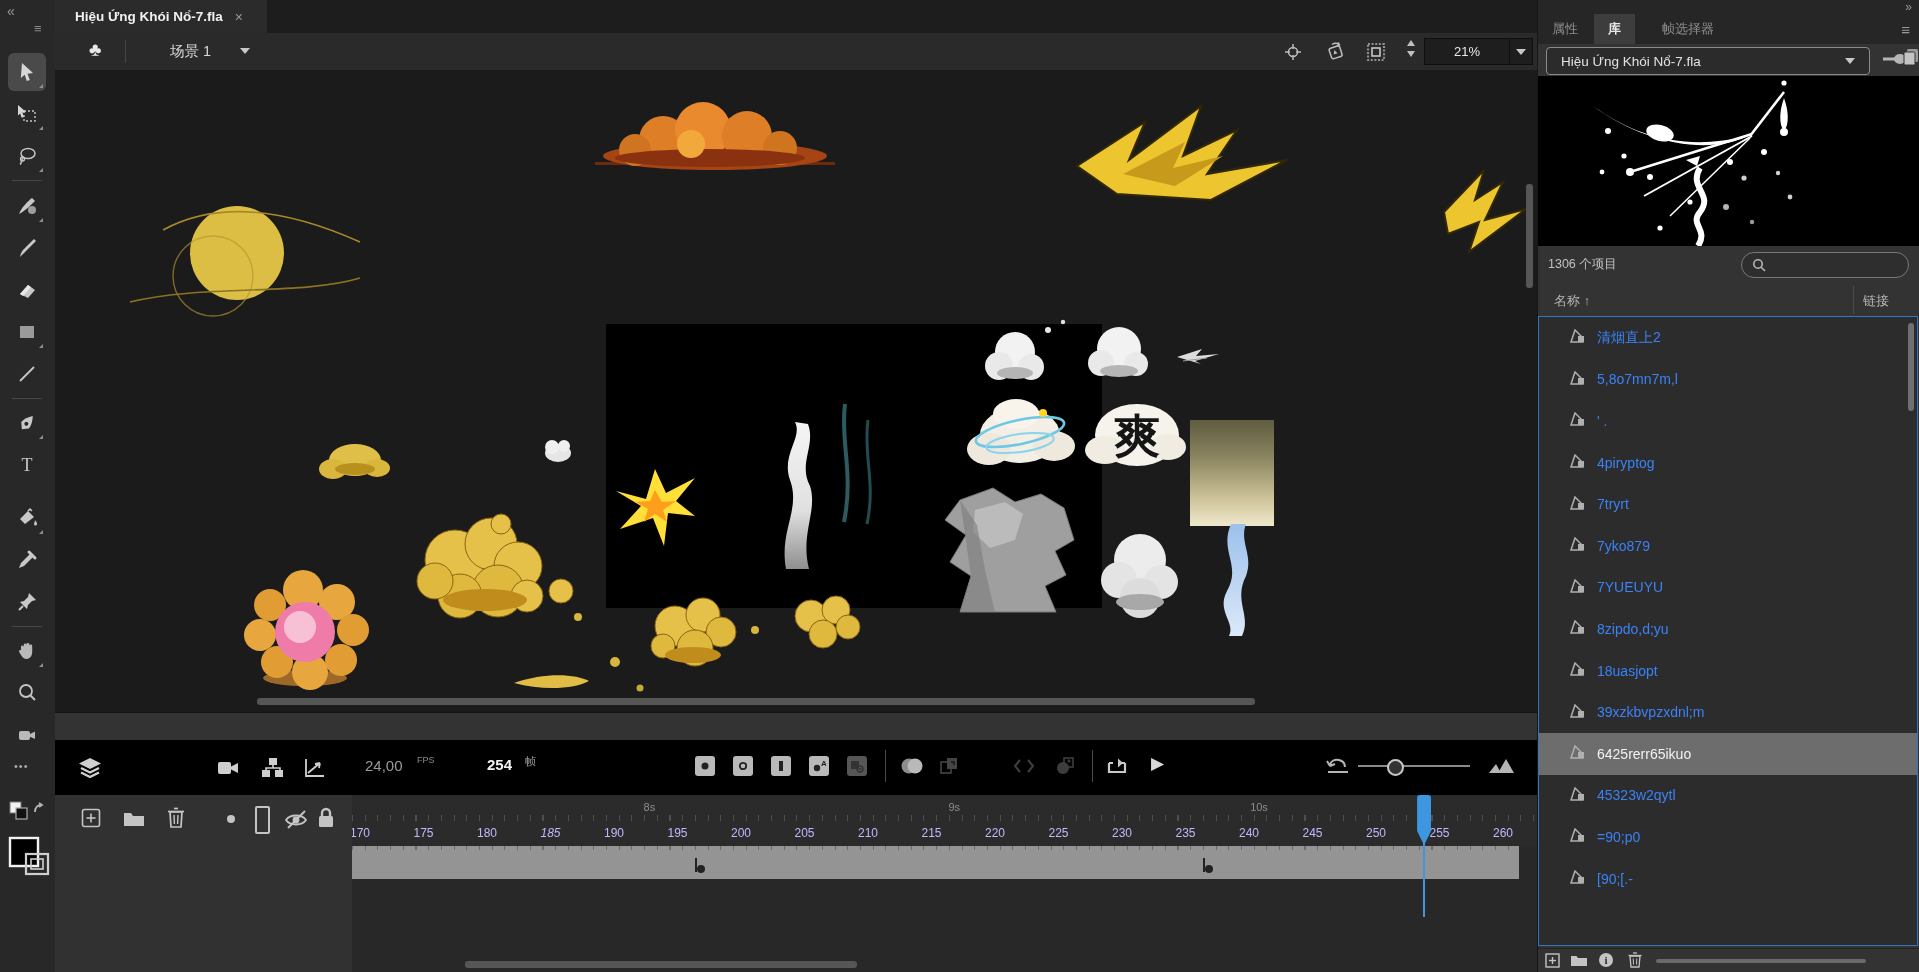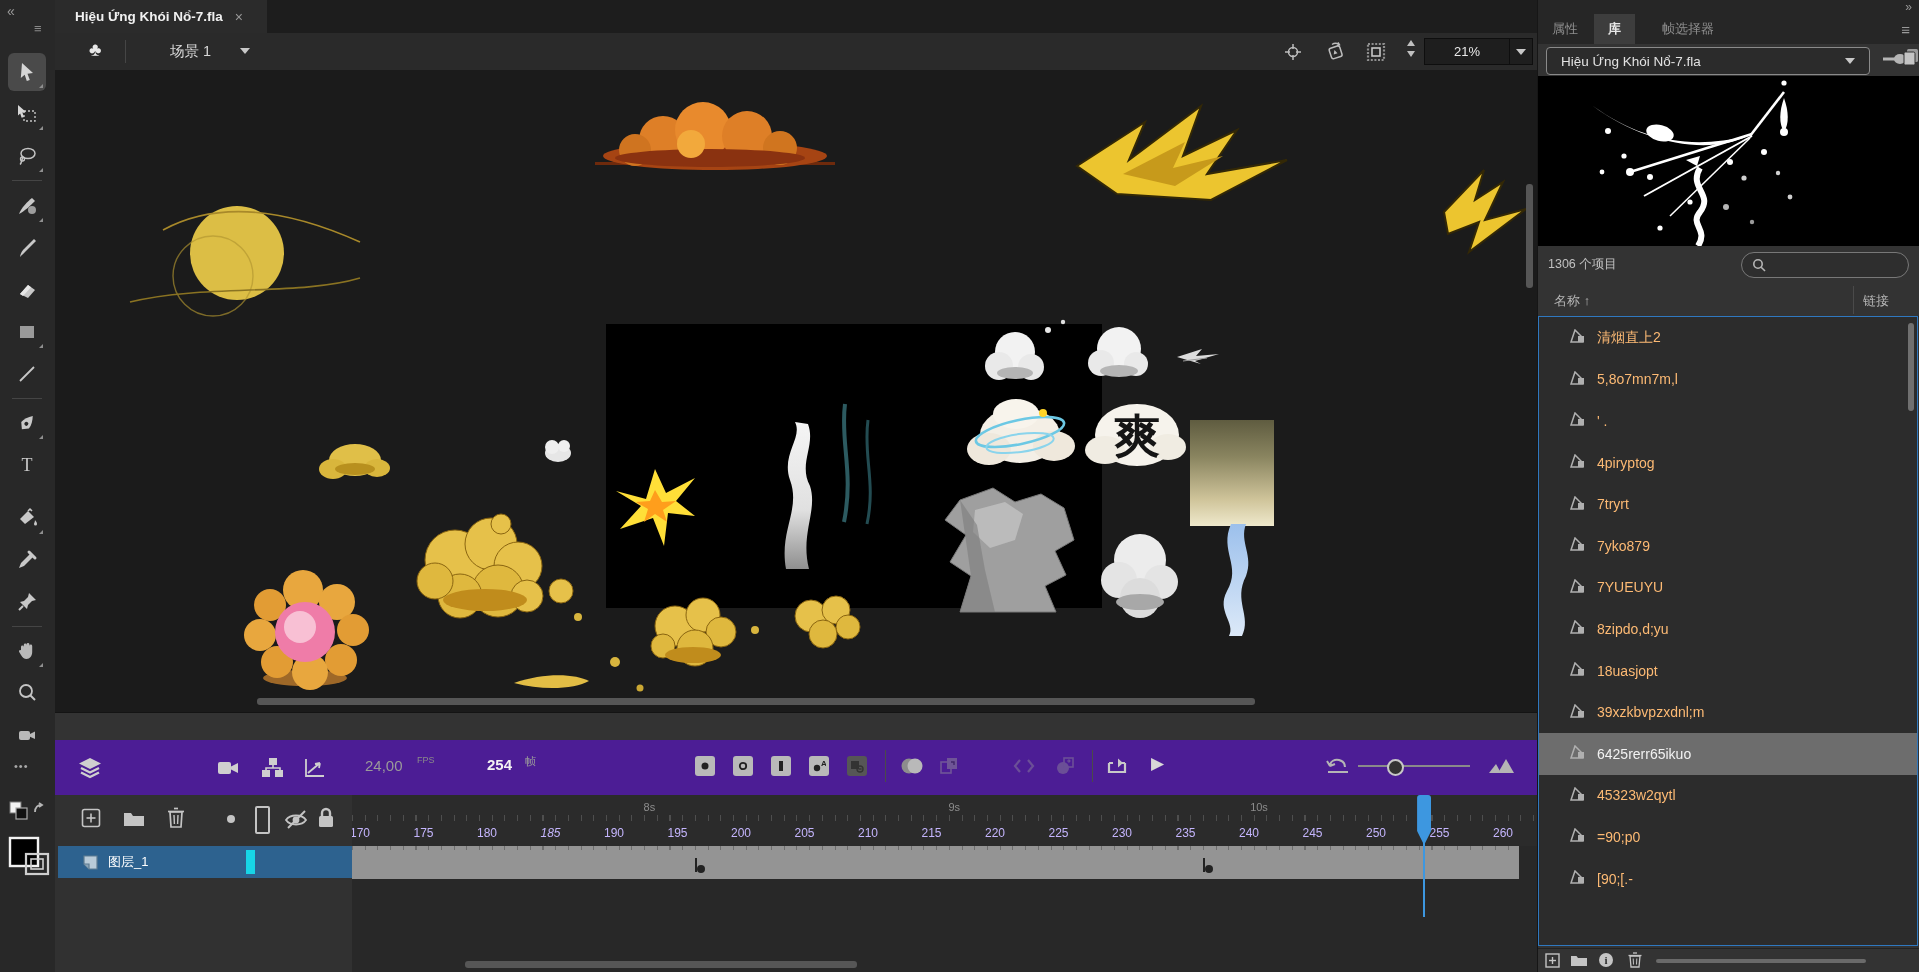--- a/index.html
+++ b/index.html
@@ -22,21 +22,21 @@
   .chev-down{width:0;height:0;border-left:5px solid transparent;border-right:5px solid transparent;border-top:6px solid #c8c8c8;}
   .chev-sm{width:0;height:0;border-left:4px solid transparent;border-right:4px solid transparent;}
   
   #pasteboard{left:55px;top:70px;width:1482px;height:642px;background:#1b1b1b;}
   .sbar{position:absolute;background:#565656;border-radius:3px;}
   
   #timeline{left:55px;top:712px;width:1482px;height:260px;background:#333;border-top:1px solid #141414;}
   #tl-tabs{position:absolute;left:0;top:0;width:1482px;height:27px;background:#242424;}
   .tl-tab{position:absolute;top:0;height:27px;display:flex;align-items:center;padding:0 18px;font-size:13px;color:#8a8a8a;}
   .tl-tab.active{background:#383838;color:#e6e6e6;}
-  #tl-controls{position:absolute;left:0;top:27px;width:1482px;height:55px;background:#4c1d95;border-bottom:3px solid #fca5a5;}
+  #tl-controls{position:absolute;left:0;top:27px;width:1482px;height:55px;background:#000000;border-bottom:3px solid #fca5a5;}
   .fbtn{position:absolute;top:16px;width:20px;height:20px;background:#b9b9b9;border-radius:3px;display:flex;align-items:center;justify-content:center;}
   .fbtn.dim{background:#565656;}
   #tl-left{position:absolute;left:0;top:82px;width:297px;height:178px;background:#313131;border-right:1px solid #222;}
   #layer-row{position:absolute;left:3px;top:51px;width:294px;height:32px;background:#2d628f;display:flex;align-items:center;}
   #frame-area{position:absolute;left:297px;top:82px;width:1185px;height:178px;background:#282828;overflow:hidden;}
   #ruler-sec{position:absolute;left:0;top:0;width:1185px;height:26px;background:#2b2b2b;}
   #ruler-sec .ticks{position:absolute;left:0;bottom:0;width:1185px;height:6px;
     background:repeating-linear-gradient(to right,#4e4e4e 0 1px,transparent 1px 12.7px);}
   #ruler-num{position:absolute;left:0;top:26px;width:1185px;height:25px;background:#2b2b2b;border-bottom:1px solid #1f1f1f;}
   .rlabel{position:absolute;top:5px;width:40px;margin-left:-20px;text-align:left;font-size:12px;color:#c4b5fd;}
@@ -56,21 +56,21 @@
   #rp-tabs{position:absolute;left:0;top:14px;width:382px;height:30px;background:#262626;}
   .rp-tab{position:absolute;top:0;height:30px;display:flex;align-items:center;padding:0 14px;font-size:13px;color:#8f8f8f;}
   .rp-tab.active{background:#3d3d3d;color:#e8e8e8;font-weight:bold;}
   #doc-select{position:absolute;left:8px;top:47px;width:322px;height:26px;background:#2b2b2b;border:1px solid #8a8a8a;
     border-radius:4px;display:flex;align-items:center;}
   #preview{position:absolute;left:0;top:76px;width:382px;height:170px;background:#000;}
   #count-row{position:absolute;left:0;top:246px;width:382px;height:38px;}
   #searchbox{position:absolute;left:203px;top:6px;width:166px;height:24px;border:1px solid #787878;border-radius:13px;background:#2e2e2e;display:flex;align-items:center;}
   #cols{position:absolute;left:0;top:284px;width:382px;height:32px;border-bottom:1px solid #232323;font-size:13px;color:#b5b5b5;}
   #library-list{position:absolute;left:0;top:316px;width:380px;height:630px;background:#2c2c2c;border:1px solid #2f78c0;box-sizing:border-box;overflow:hidden;}
-  .lib-row{position:relative;height:41.6px;display:flex;align-items:center;font-size:14px;color:#fdba74;}
+  .lib-row{position:relative;height:41.6px;display:flex;align-items:center;font-size:14px;color:#3b82f6;}
   .lib-row.selected{background:#6d6d6d;color:#f2f2f2;}
   .lib-row .icon{margin-left:31px;margin-right:12px;}
   #lib-bottom{position:absolute;left:0;top:948px;width:382px;height:24px;background:#333;border-top:1px solid #222;}
   .txt{white-space:nowrap;}
 </style>
 </head>
 <body>
 
 <div id="app">
 
@@ -593,30 +593,20 @@
             <path d="M3,12 C7,6 19,6 23,12 C19,18 7,18 3,12 Z" fill="none" stroke="#c4c4c4" stroke-width="1.8"></path>
             <circle cx="13" cy="12" r="3.4" fill="#c4c4c4"></circle>
             <line x1="22" y1="3" x2="5" y2="20" stroke="#c4c4c4" stroke-width="2"></line>
           </svg>
       </div>
       <div class="abs ico" style="left:262px;top:12px;">
         <svg width="18" height="22" viewBox="0 0 18 22">
             <rect x="2" y="9" width="14" height="11" rx="1.5" fill="#c4c4c4"></rect>
             <path d="M5,9 V6 a4,4 0 0 1 8,0 V9" fill="none" stroke="#c4c4c4" stroke-width="2.4"></path>
           </svg>
-      </div>
-      <div id="layer-row">
-        <span class="ico" style="margin-left:24px;">
-          <svg width="17" height="17" viewBox="0 0 17 17">
-              <path d="M2,2 H15 V15 H7 L2,10 Z" fill="#b9cbd8" stroke="#5f7c92" stroke-width="1.2"></path>
-              <path d="M2,10 H7 V15" fill="#8aa5b8" stroke="#5f7c92" stroke-width="1.2"></path>
-            </svg>
-        </span>
-        <span class="txt" style="margin-left:9px;font-size:13px;color:#fff;">图层_1</span>
-        <span style="position:absolute;left:188px;top:4px;width:9px;height:24px;background:#17d5e7;"></span>
       </div>
     </div>
 
     <div id="frame-area">
       <div id="ruler-sec">
           <div class="ticks"></div>
           <span class="slabel" style="left: 297.4px;">8s</span>
           <span class="slabel" style="left: 602.2px;">9s</span>
           <span class="slabel" style="left: 907px;">10s</span>
         </div>

